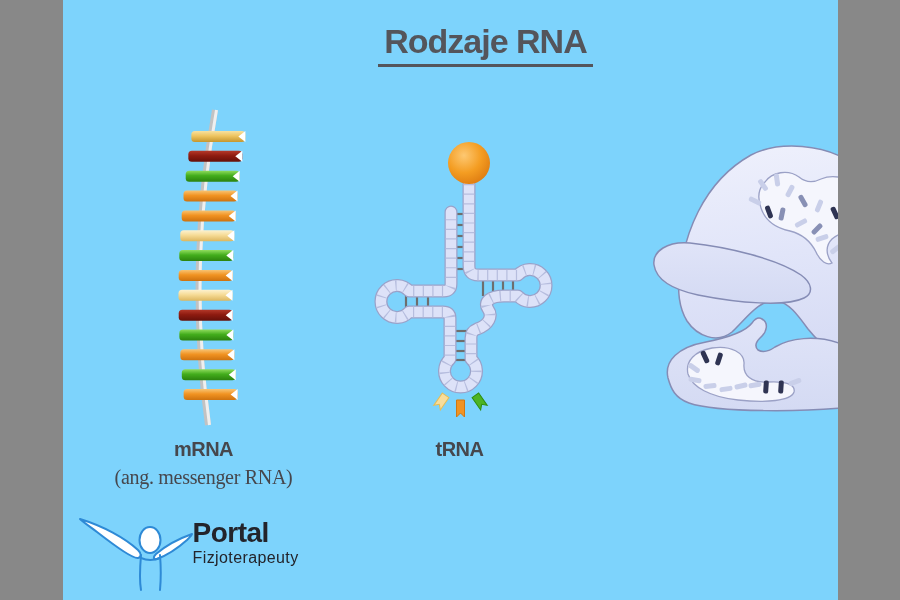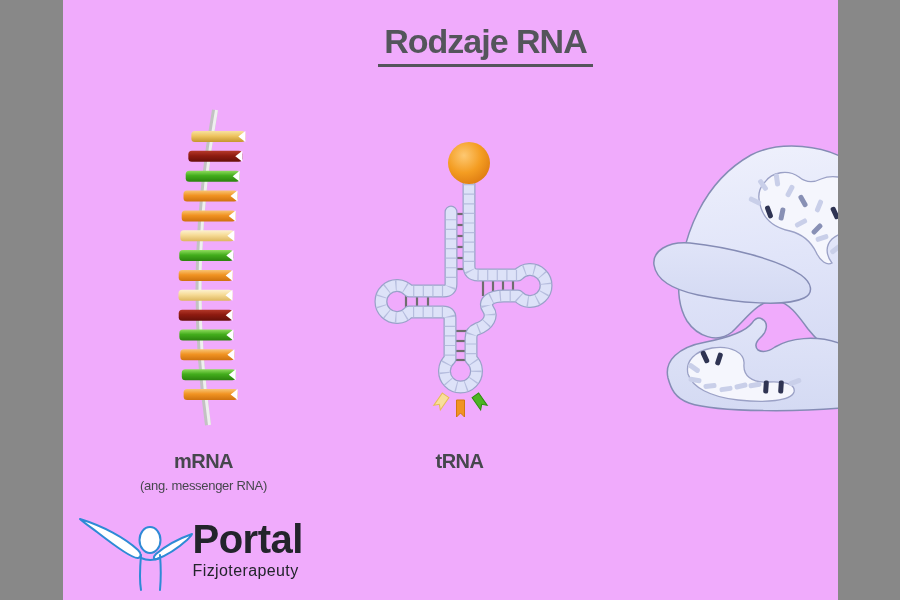--- a/index.html
+++ b/index.html
@@ -1,30 +1,30 @@
 <!DOCTYPE html>
 <html><head>
 <meta charset="utf-8">
 <style>
   html,body{margin:0;padding:0;background:#888;}
   .canvas{
-    position:relative;width:756px;height:600px;background:#f0abfc;
+    position:relative;width:756px;height:600px;background:#7dd3fc;
     overflow:hidden;font-family:"Liberation Sans",sans-serif;margin:0 auto;padding-left:19px;
   }
   .title-wrap{position:absolute;top:22px;left:0;width:846px;text-align:center;}
   .title{
     display:inline-block;font-size:34px;font-weight:bold;letter-spacing:-1px;
     color:#54555b;border-bottom:3px solid #54555b;padding:0 6px 3px 6px;
   }
   .fig{position:absolute;}
-  .fig-label{position:absolute;top:438px;width:240px;text-align:center;color:#46474d;margin-top:12px;}
+  .fig-label{position:absolute;top:438px;width:240px;text-align:center;color:#46474d;}
   .fig-label .main{font-size:20px;font-weight:bold;letter-spacing:-0.5px;}
-  .fig-label .sub{font-size:13px;margin-top:5px;letter-spacing:-0.3px;}
+  .fig-label .sub{font-size:20px;margin-top:5px;letter-spacing:-0.3px;font-family:Liberation Serif, serif;}
   .logo-text{position:absolute;left:130px;top:518px;color:#23242b;}
-  .logo-text .brand{font-size:40px;font-weight:bold;letter-spacing:-0.5px;line-height:1.05;}
+  .logo-text .brand{font-size:28px;font-weight:bold;letter-spacing:-0.5px;line-height:1.05;}
   .logo-text .brand-sub{font-size:16px;letter-spacing:0.4px;margin-top:2px;}
 </style>
 </head>
 <body>
 
 <div class="canvas">
 
   <div class="title-wrap">
     <span class="title">Rodzaje RNA</span>
   </div>

